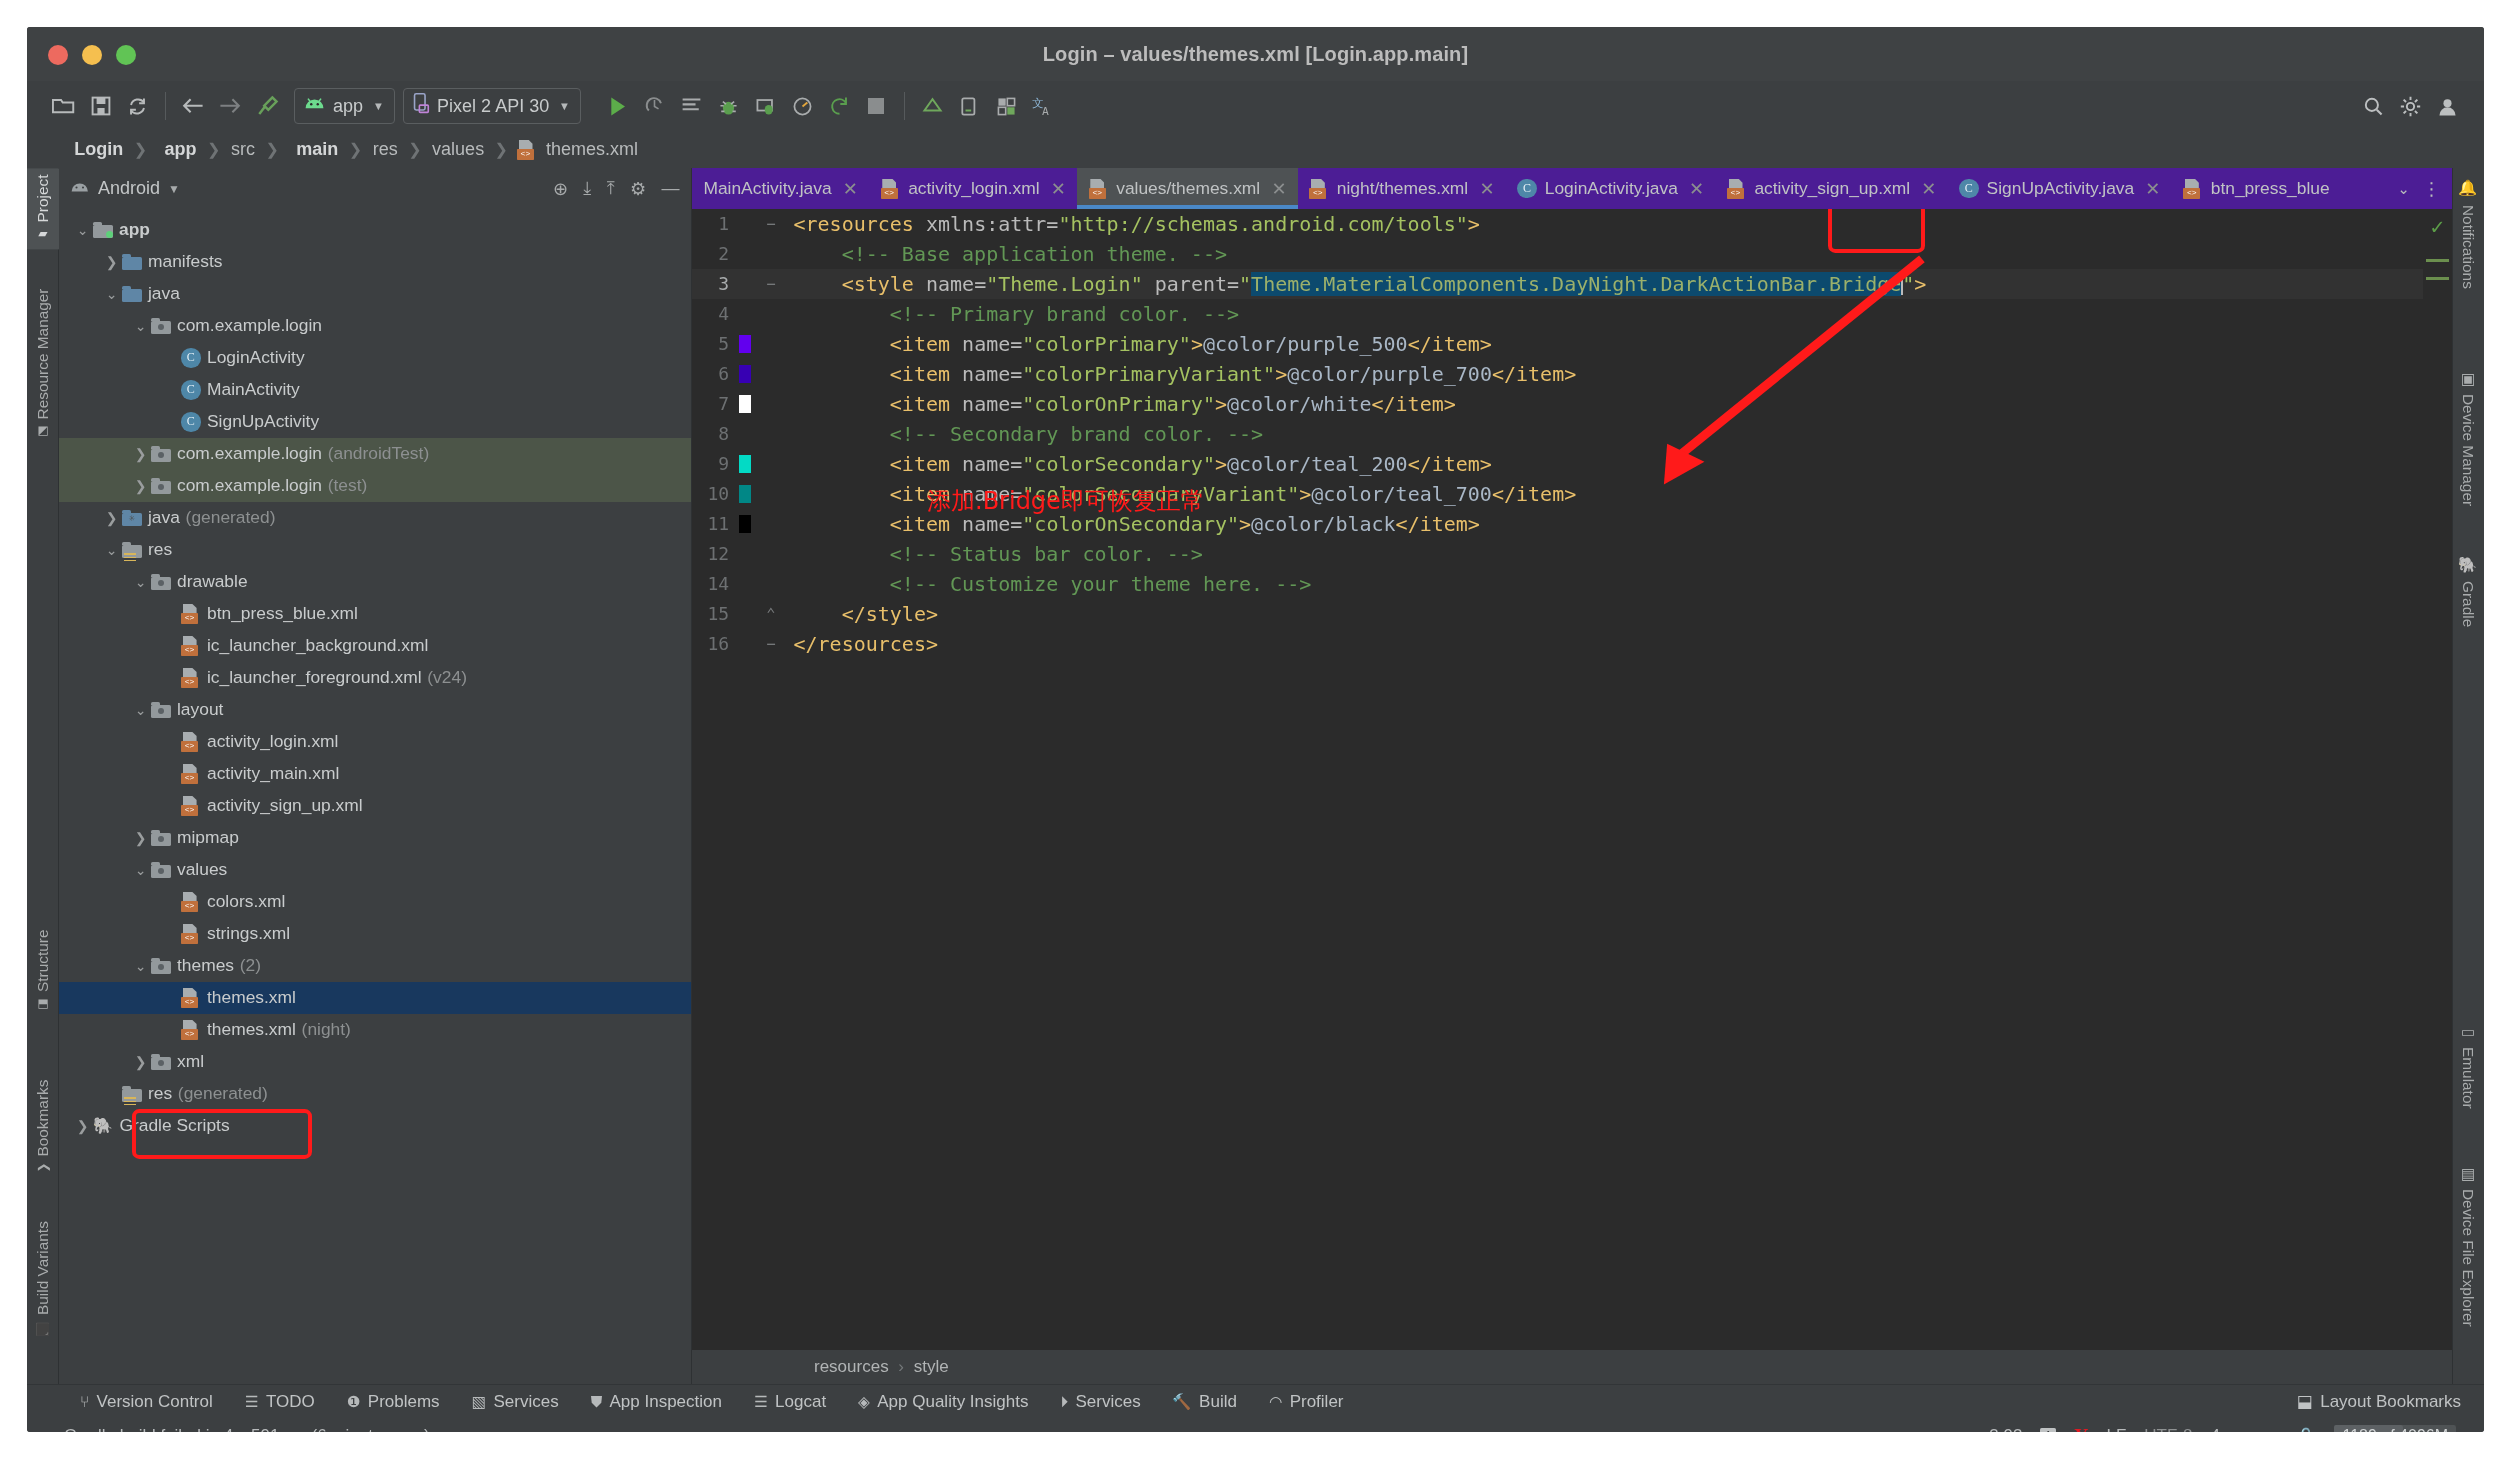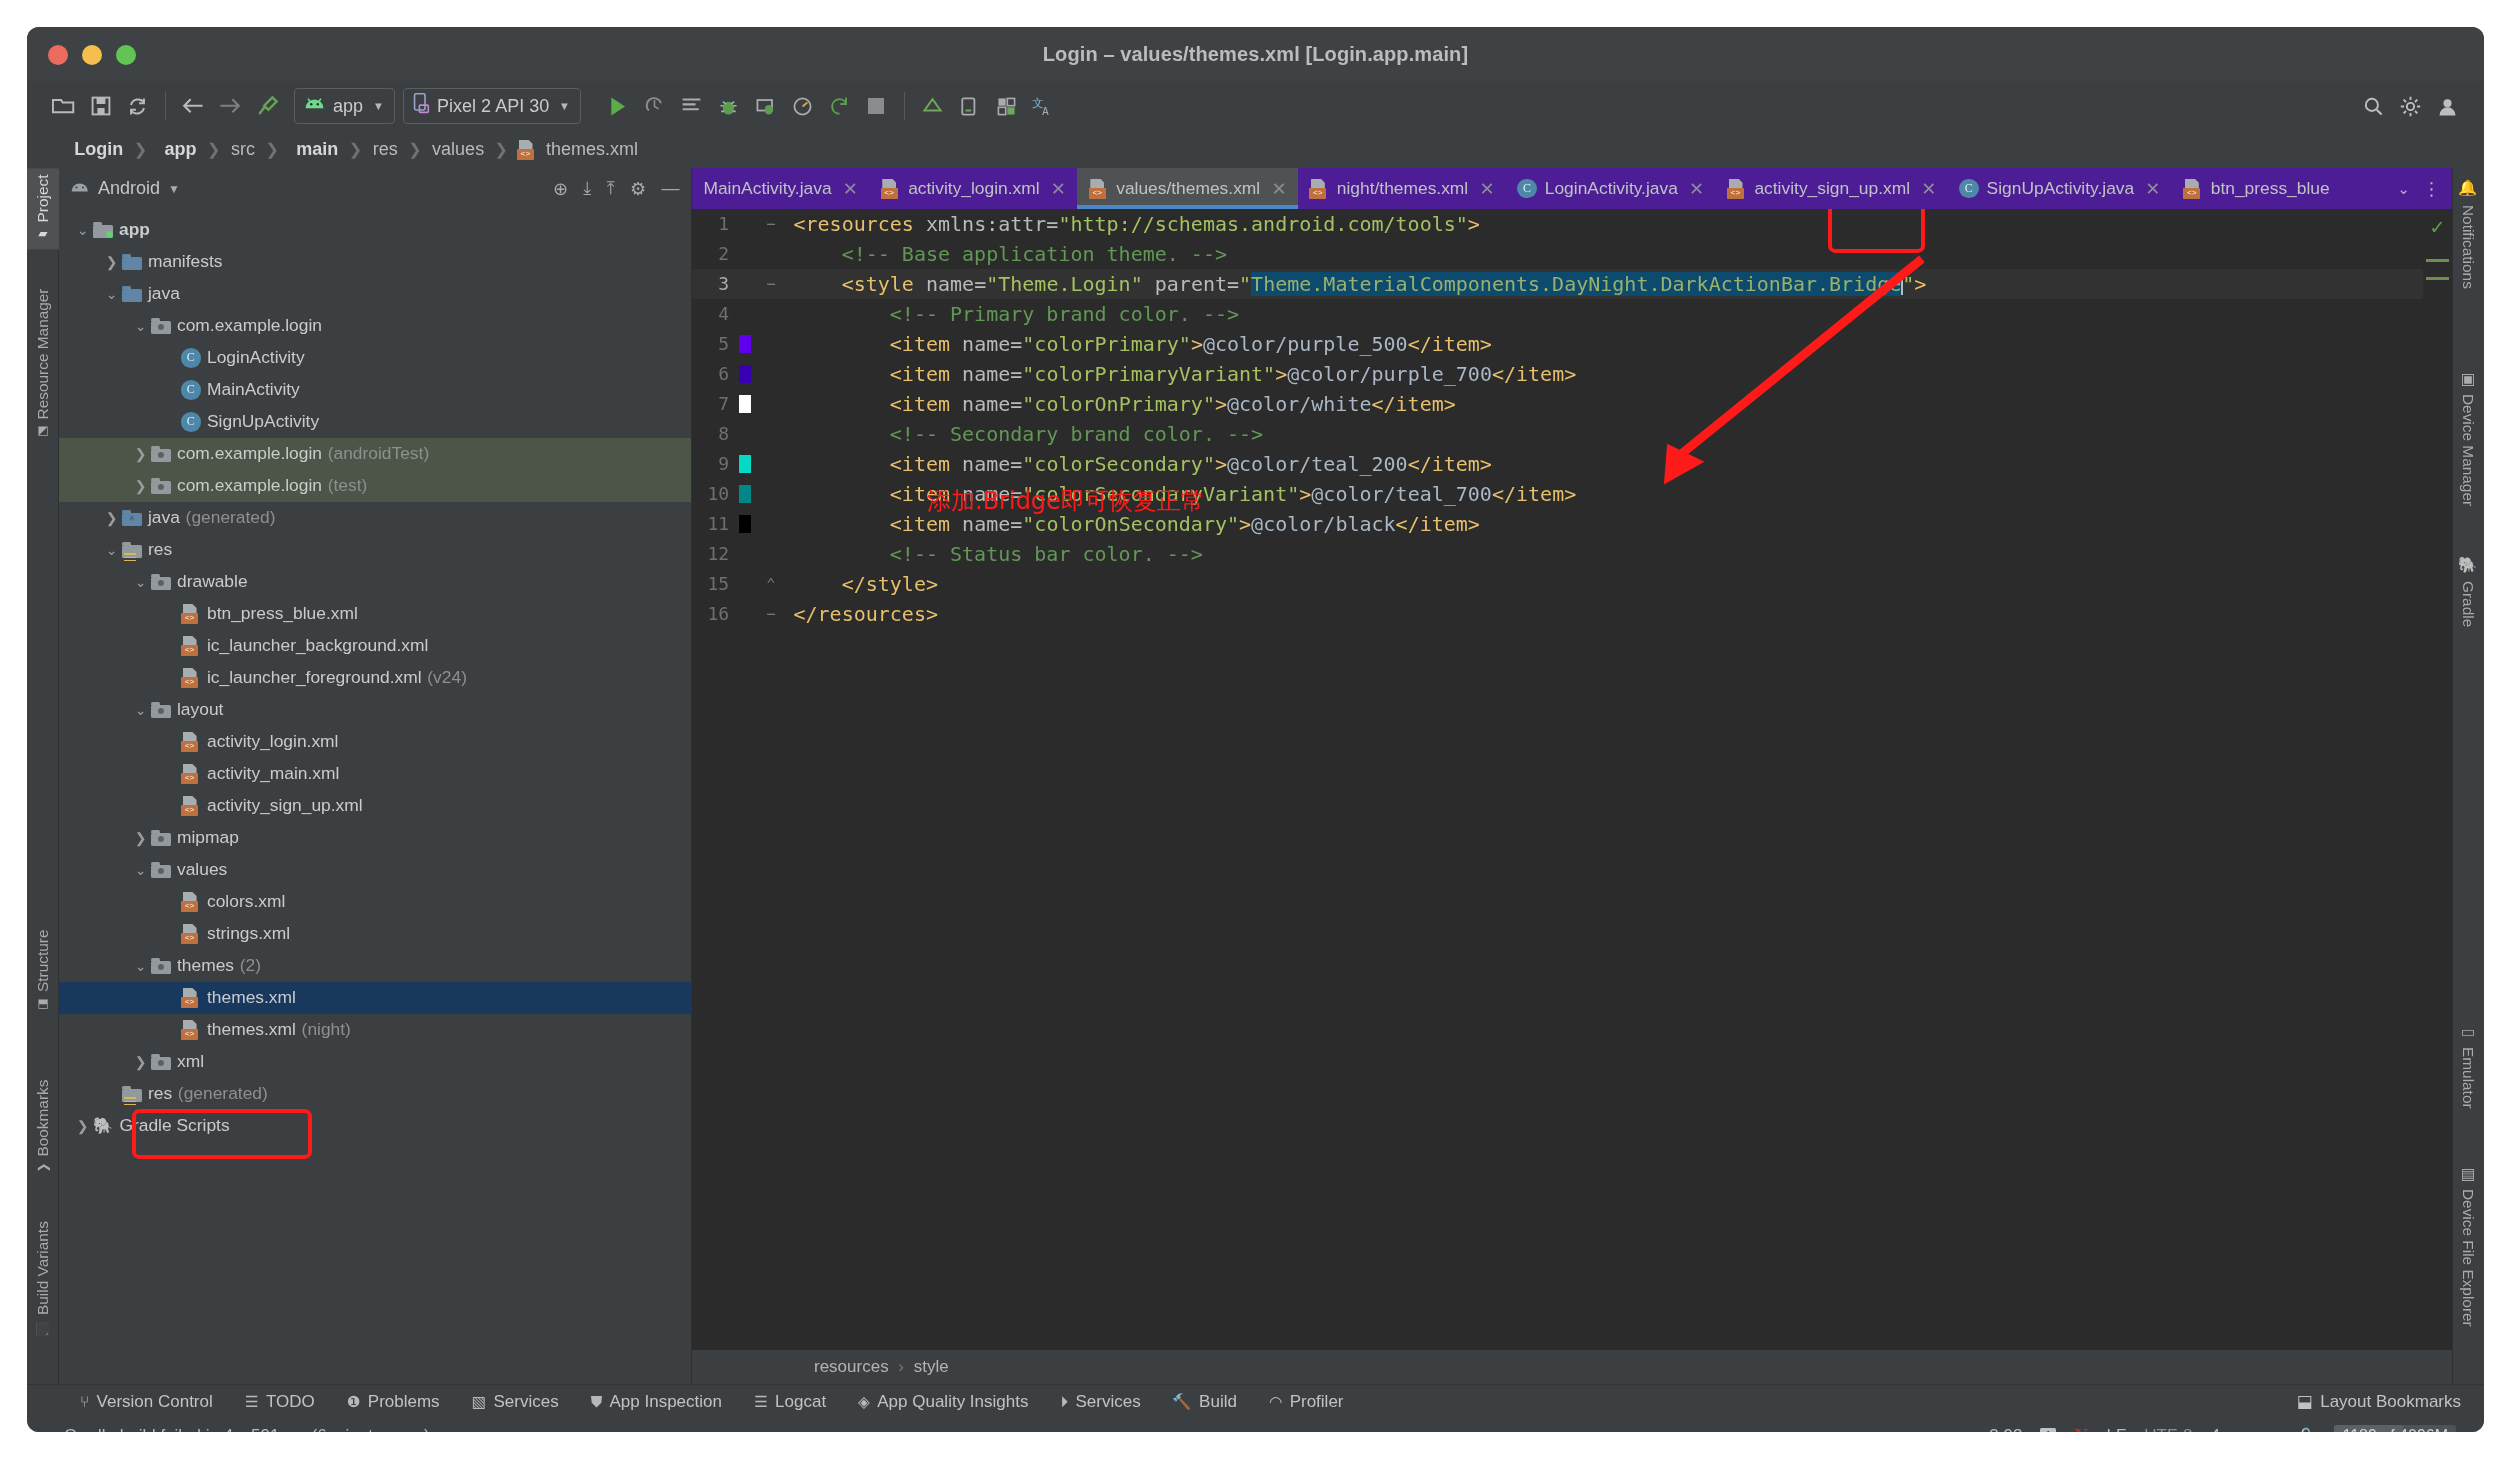--- a/index.html
+++ b/index.html
@@ -8,21 +8,21 @@
     width: 2512px; height: 1459px;
     background: #ffffff;
     font-family: "Liberation Sans", sans-serif;
     overflow: hidden;
   }
   #window {
     position: absolute;
     left: 27px; top: 27px;
     width: 2457px; height: 1405px;
     background: #3c3f41;
-    border-radius: 12px;
+    border-radius: 3px;
     overflow: hidden;
   }
 
   
   #titlebar {
     position: relative;
     height: 54px;
     background: #3f4244;
     display: flex; align-items: center;
   }
@@ -997,20 +997,26 @@
           </div>
 
           <div class="cl">
             <span class="gutter-num">12</span>
             <span class="gutter-sw"></span>
             <span class="gutter-fold"></span>
             <span class="codetext t-com">        &lt;!-- Status bar color. --&gt;</span>
           </div>
 
 
+          <div class="cl">
+            <span class="gutter-num">14</span>
+            <span class="gutter-sw"></span>
+            <span class="gutter-fold"></span>
+            <span class="codetext t-com">        &lt;!-- Customize your theme here. --&gt;</span>
+          </div>
 
           <div class="cl">
             <span class="gutter-num">15</span>
             <span class="gutter-sw"></span>
             <span class="gutter-fold">⌃</span>
             <span class="codetext t-tag">    &lt;/style&gt;</span>
           </div>
 
           <div class="cl">
             <span class="gutter-num">16</span>

